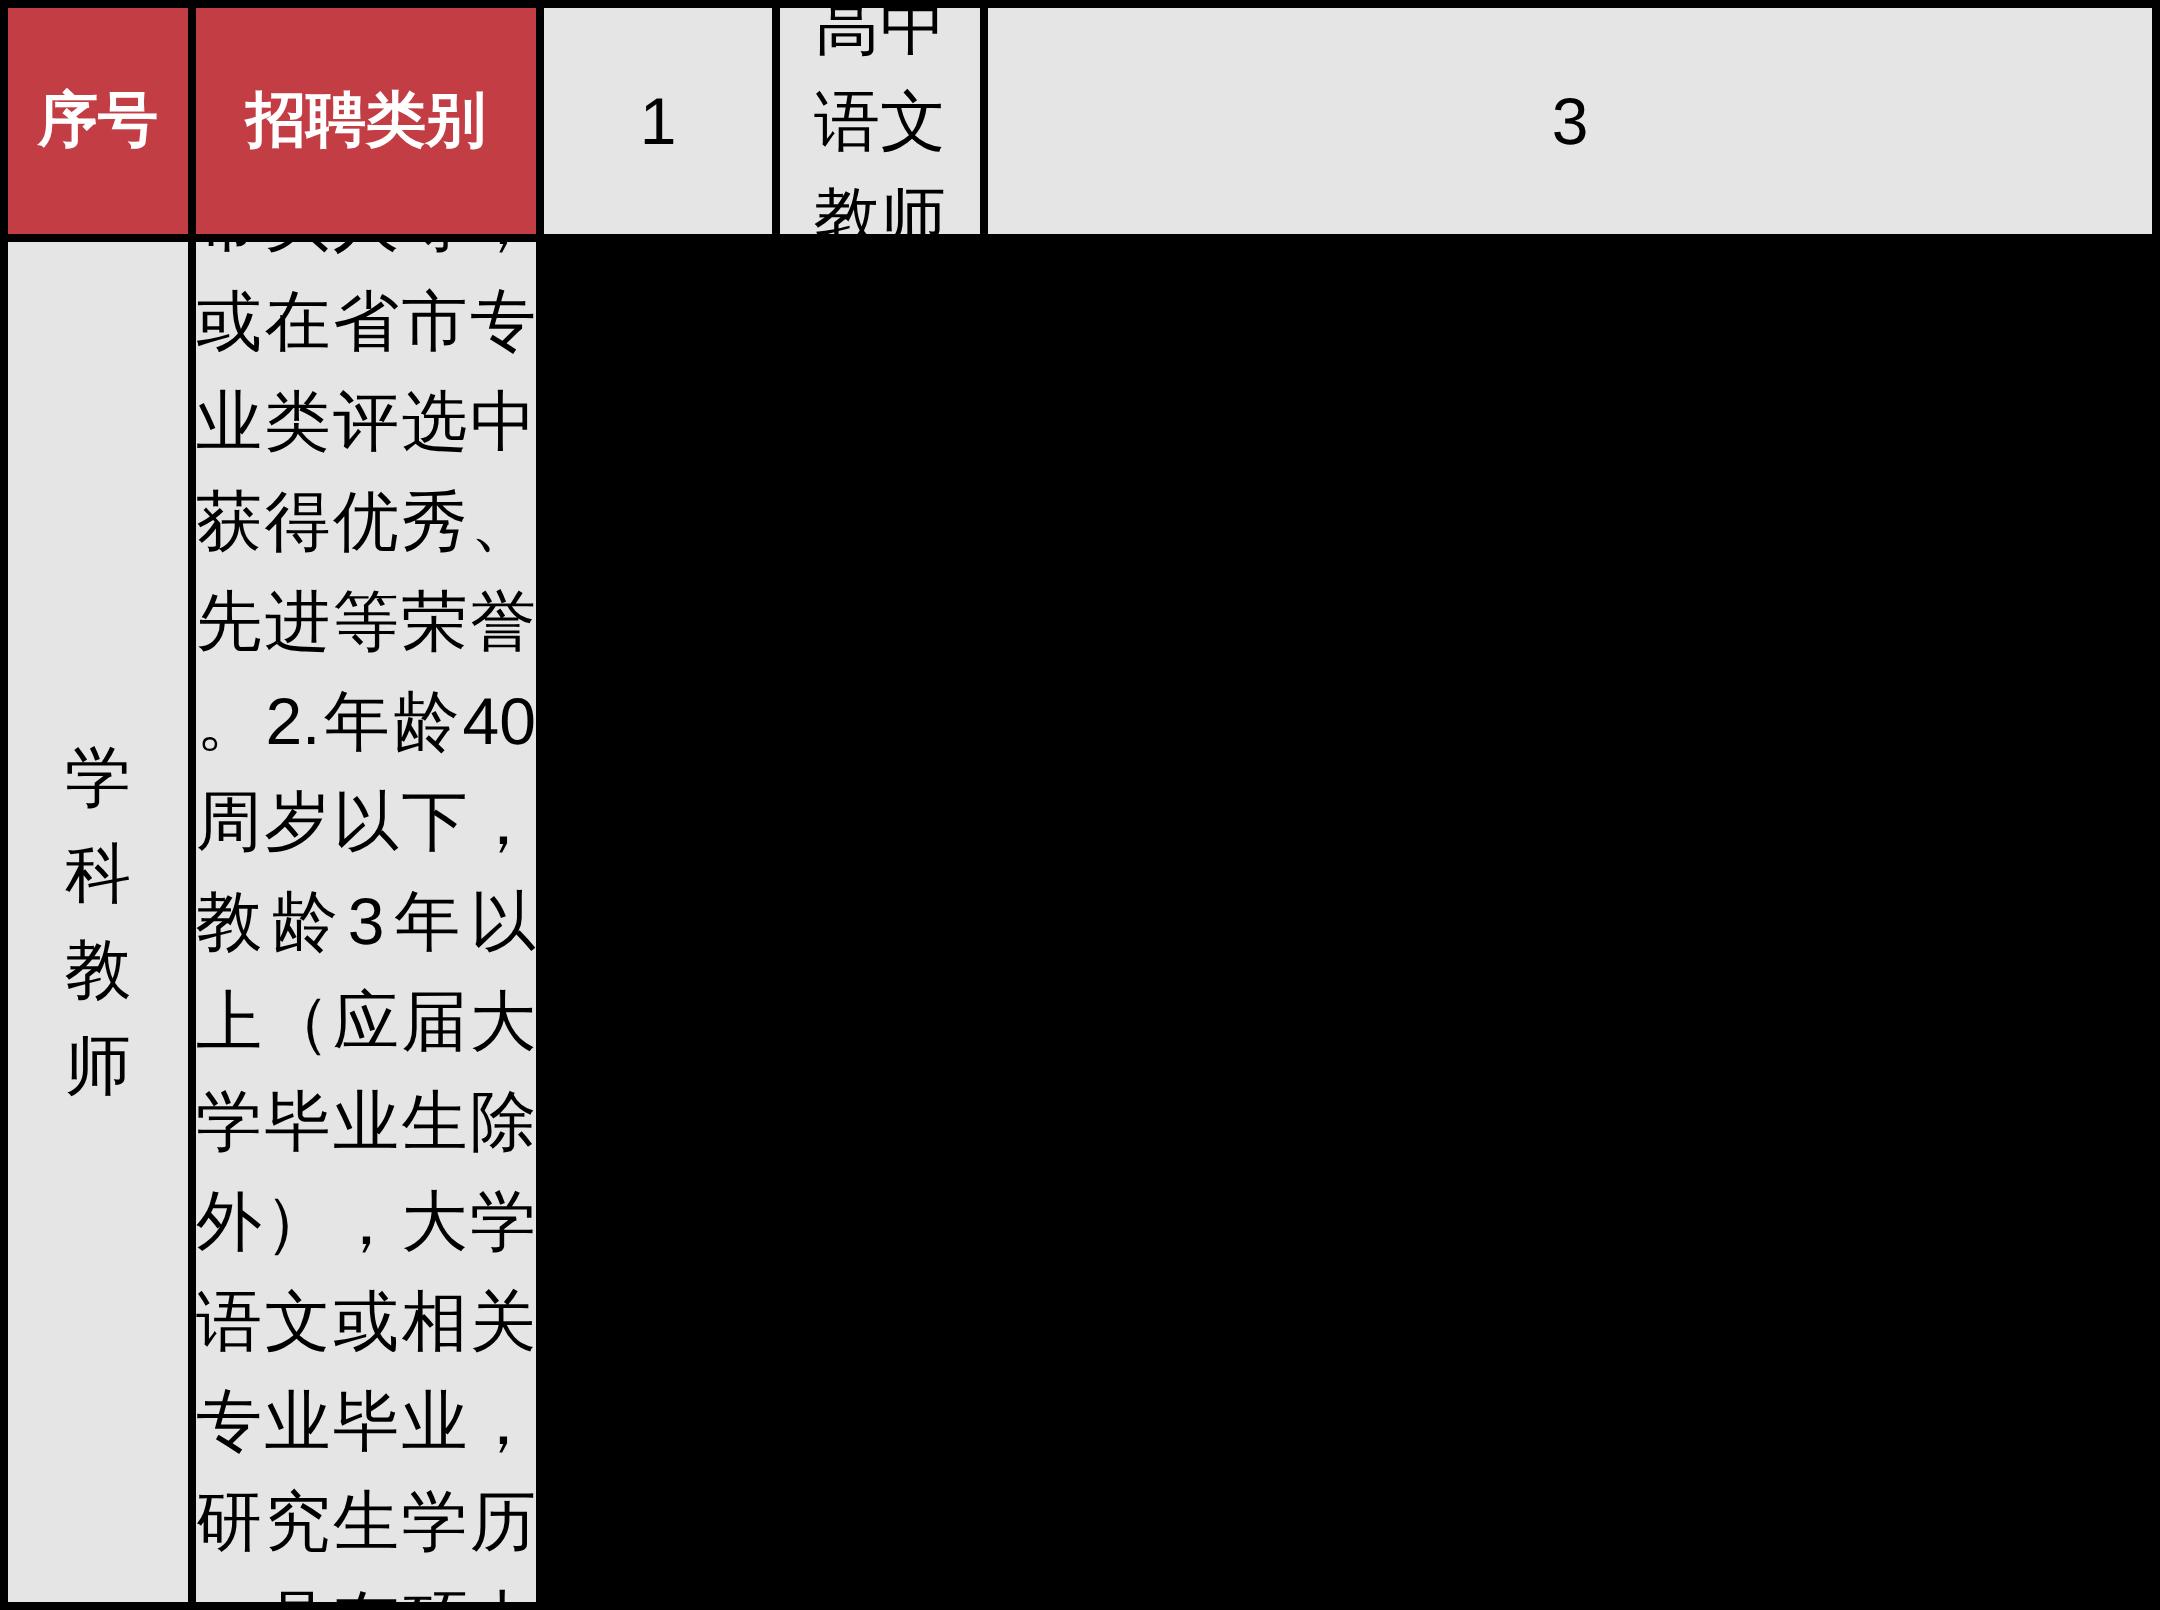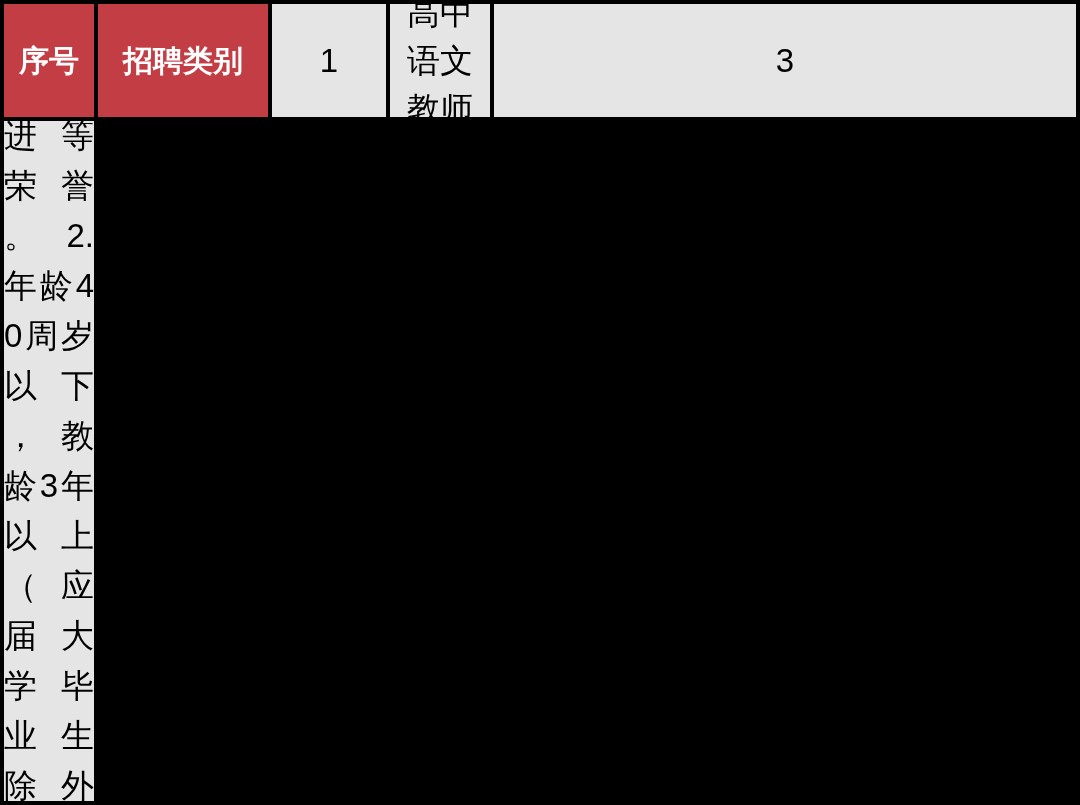--- a/index.html
+++ b/index.html
@@ -81,17 +81,20 @@
 
   <div class="cell body c-index">
     <span>1</span>
   </div>
   <div class="cell body c-position">
     <span>高中语文教师</span>
   </div>
   <div class="cell body c-count">
     <span>3</span>
   </div>
+  <div class="cell body c-category">
+    <span>学科教师</span>
+  </div>
   <div class="cell body c-req">
     <div class="req-text">1.年龄45周岁以下，教龄10年以上，大学语文或相关专业毕业，本科学历以上，具有学士学位，具有中学高级职称，曾被评定为省市骨干教师、学科带头人等，或在省市专业类评选中获得优秀、先进等荣誉。2.年龄40周岁以下，教龄3年以上（应届大学毕业生除外），大学语文或相关专业毕业，研究生学历，具有硕士或博士学位，在职教师曾获市区级荣誉，应届大学毕业生学业优秀且曾获校级荣誉。应聘者需在入职之前取得相应学段和学科的教师资格证。</div>
   </div>
 
 </div>
 
 </body></html>

